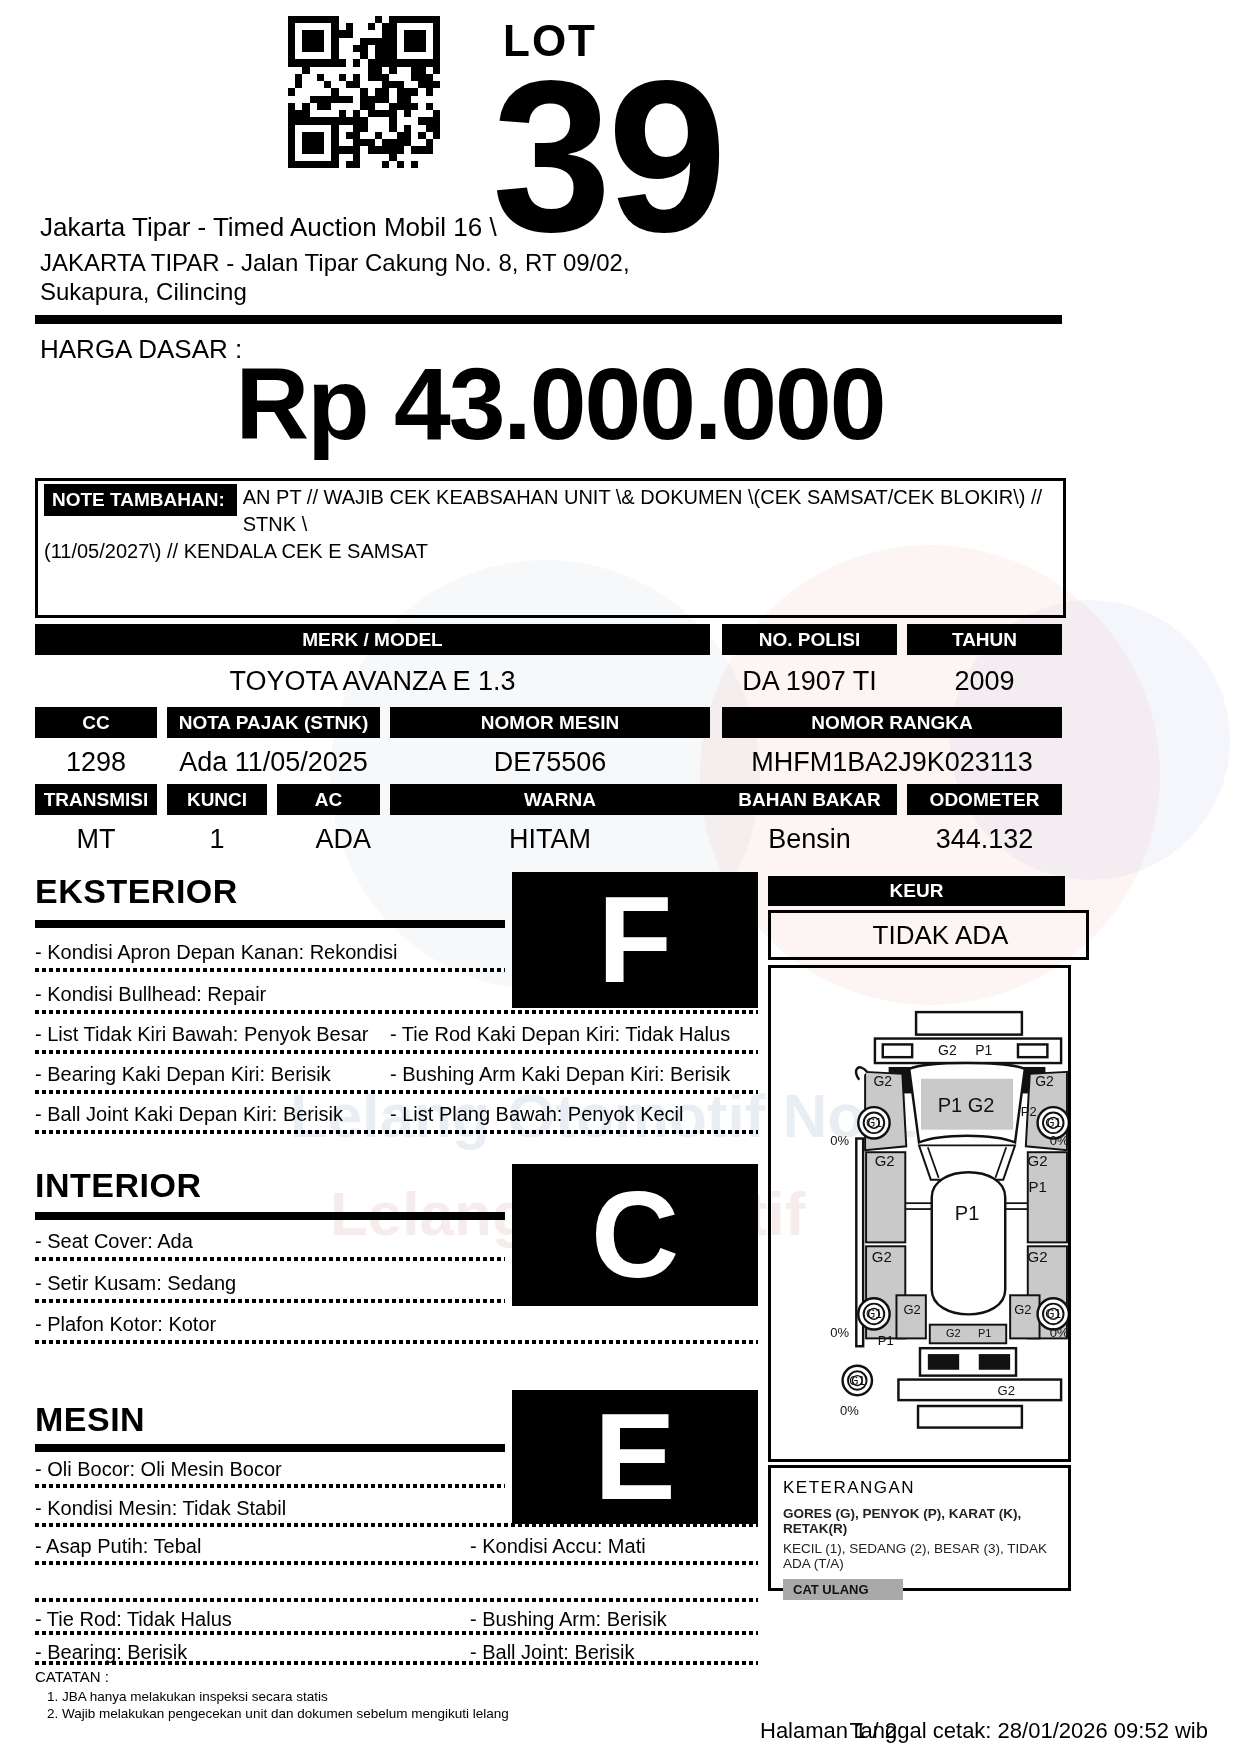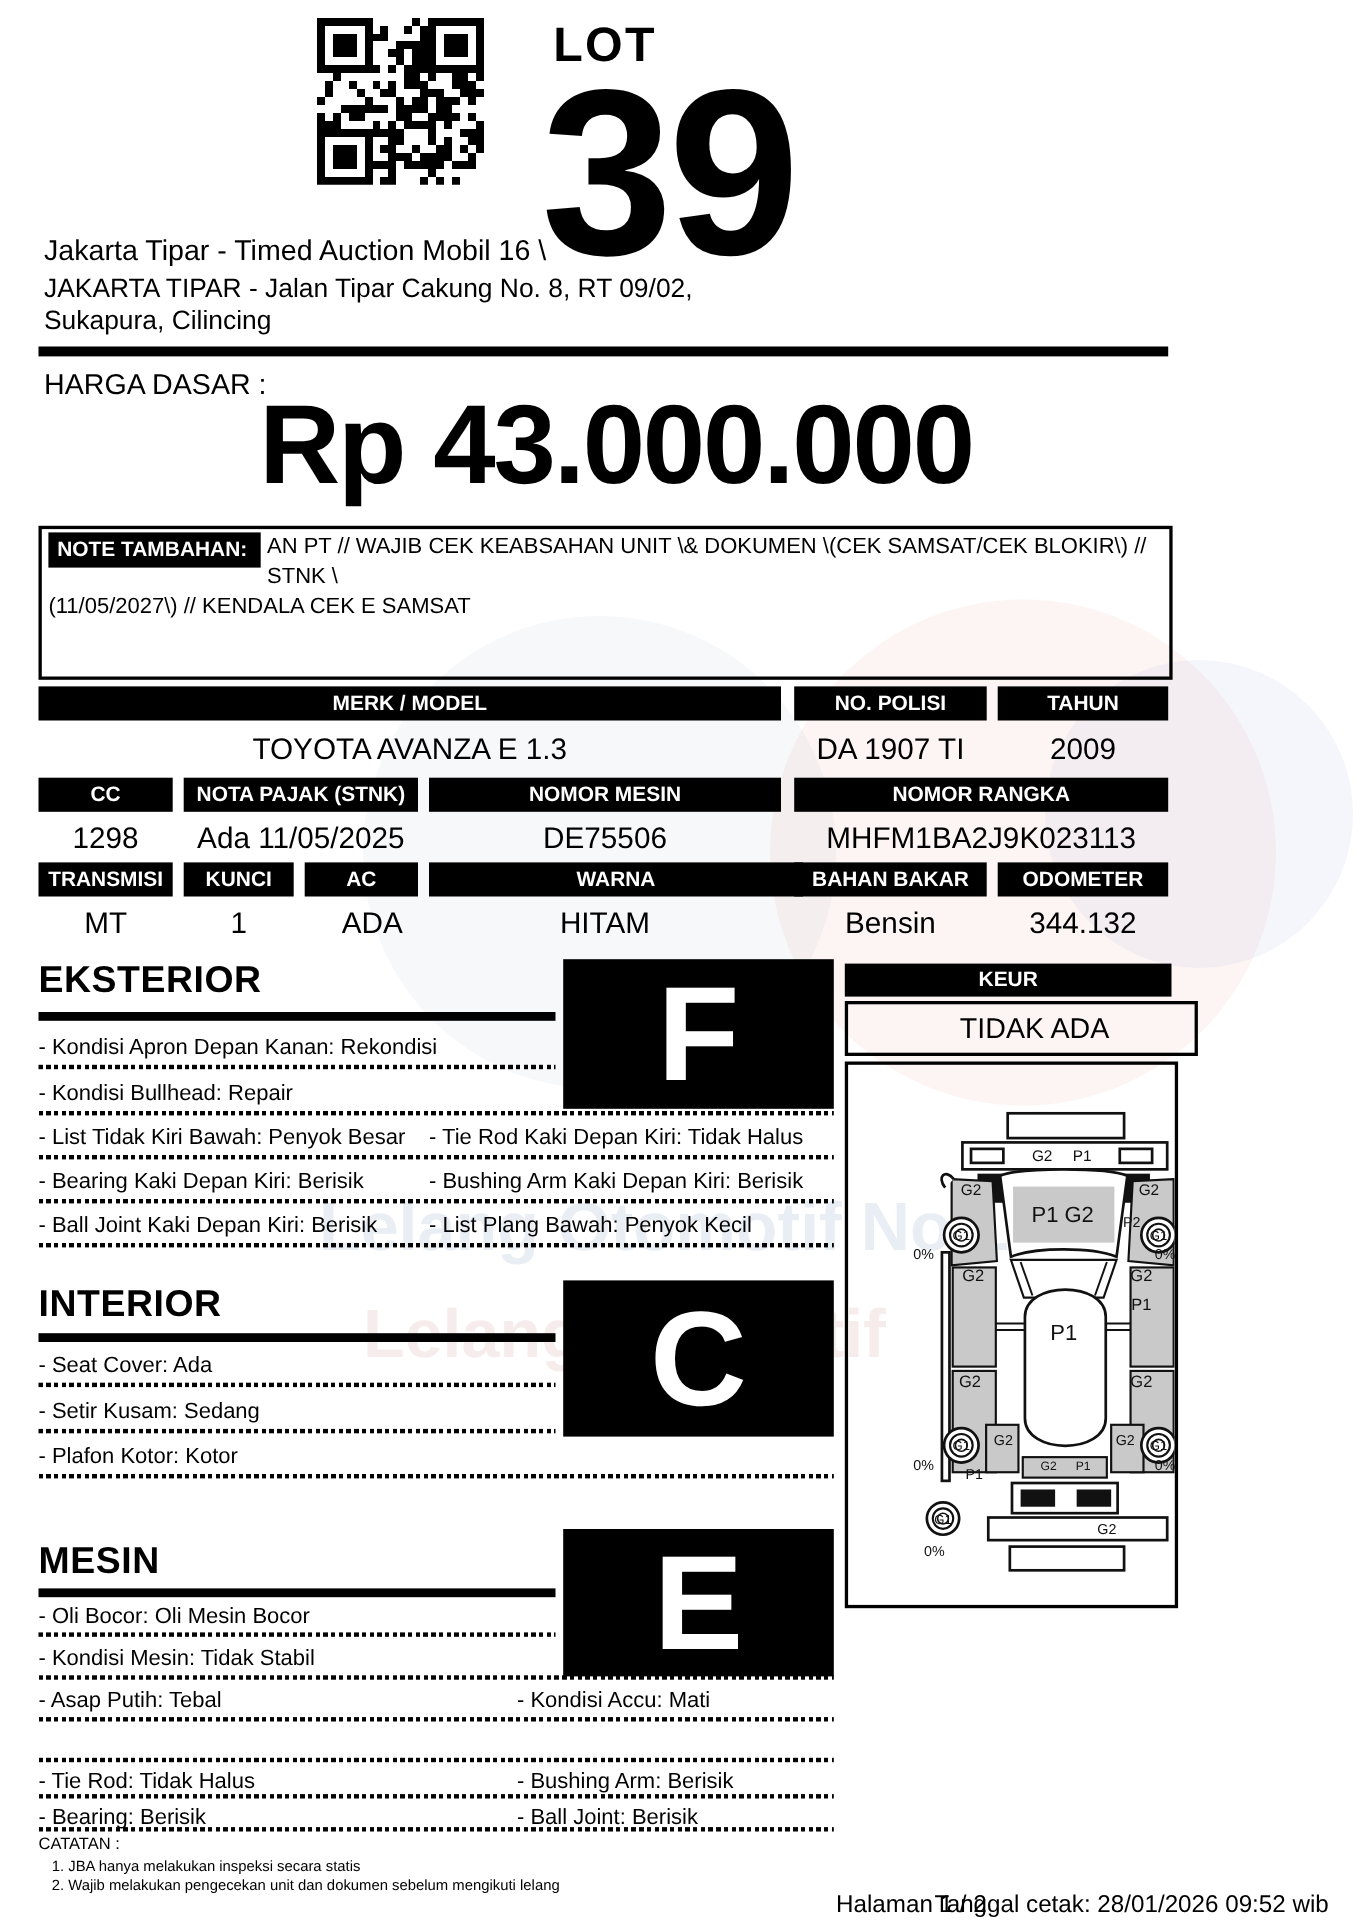--- a/index.html
+++ b/index.html
@@ -250,21 +250,21 @@
   <div class="z vcell" style="left:722px;top:744px;width:340px;">MHFM1BA2J9K023113</div>
 
   <div class="z hcell" style="left:35px;top:784px;width:122px;">TRANSMISI</div>
   <div class="z hcell" style="left:167px;top:784px;width:100px;">KUNCI</div>
   <div class="z hcell" style="left:277px;top:784px;width:103px;">AC</div>
   <div class="z hcell" style="left:390px;top:784px;width:340px;">WARNA</div>
   <div class="z hcell" style="left:722px;top:784px;width:175px;">BAHAN BAKAR</div>
   <div class="z hcell" style="left:907px;top:784px;width:155px;">ODOMETER</div>
   <div class="z vcell" style="left:35px;top:821px;width:122px;">MT</div>
   <div class="z vcell" style="left:167px;top:821px;width:100px;">1</div>
-  <div class="z vcell" style="left:287px;top:821px;width:103px;">ADA</div>
+  <div class="z vcell" style="left:268px;top:821px;width:103px;text-align:right;">ADA</div>
   <div class="z vcell" style="left:390px;top:821px;width:320px;">HITAM</div>
   <div class="z vcell" style="left:722px;top:821px;width:175px;">Bensin</div>
   <div class="z vcell" style="left:907px;top:821px;width:155px;">344.132</div>
 
   <div class="z sec-title" style="left:35px;top:872px;">EKSTERIOR</div>
   <div class="z rule" style="left:35px;top:920px;width:470px;"></div>
   <div class="z grade" style="left:512px;top:872px;width:246px;height:136px;">F</div>
 
   <div class="z item" style="top:941px;"><span class="il">- Kondisi Apron Depan Kanan: Rekondisi</span></div>
   <div class="z dots" style="left:35px;top:968px;width:470px;"></div>
@@ -405,20 +405,26 @@
         <span class="dlab" style="left: 288.178px; top: 363.535px; font-size: 13px;">0%</span>
         <span class="dlab" style="left: 114.683px; top: 372.354px; font-size: 13px;">P1</span>
         <span class="dlab" style="left: 182.317px; top: 365.495px; font-size: 11px;">G2</span>
         <span class="dlab" style="left: 213.683px; top: 365.495px; font-size: 11px;">P1</span>
         <span class="dlab" style="left: 86.2574px; top: 412.529px; font-size: 12px;">G1</span>
         <span class="dlab" style="left: 235.248px; top: 422.328px; font-size: 13px;">G2</span>
         <span class="dlab" style="left: 78.4158px; top: 441.926px; font-size: 13px;">0%</span>
       </div>
   </div>
 
+  <div class="z ket" style="left:768px;top:1465px;width:273px;height:100px;">
+    <div class="ket-title">KETERANGAN</div>
+    <div class="ket-l1">GORES (G), PENYOK (P), KARAT (K), RETAK(R)</div>
+    <div class="ket-l2">KECIL (1), SEDANG (2), BESAR (3), TIDAK ADA (T/A)</div>
+    <span class="badge">CAT ULANG</span>
+  </div>
 
   <div class="z catatan-t" style="left:35px;top:1668px;">CATATAN :</div>
   <div class="z catatan-i" style="left:47px;top:1688px;">1. JBA hanya melakukan inspeksi secara statis</div>
   <div class="z catatan-i" style="left:47px;top:1705px;">2. Wajib melakukan pengecekan unit dan dokumen sebelum mengikuti lelang</div>
   <div class="z footer" style="left:760px;top:1718px;">Halaman 1 / 2</div>
   <div class="z footer" style="left:608px;top:1718px;width:600px;text-align:right;">Tanggal cetak: 28/01/2026 09:52 wib</div>
 
 </div>
 
 </body></html>

